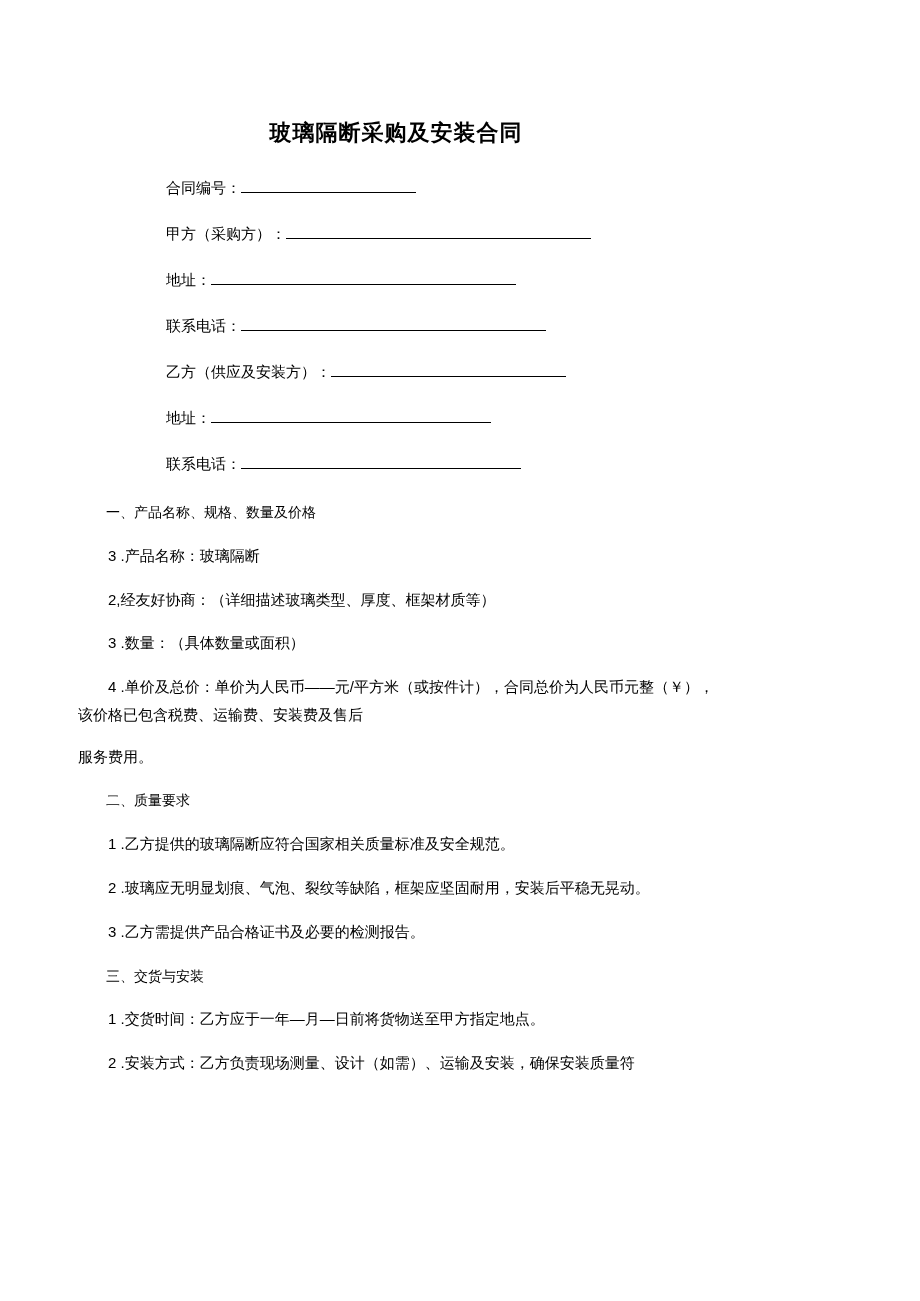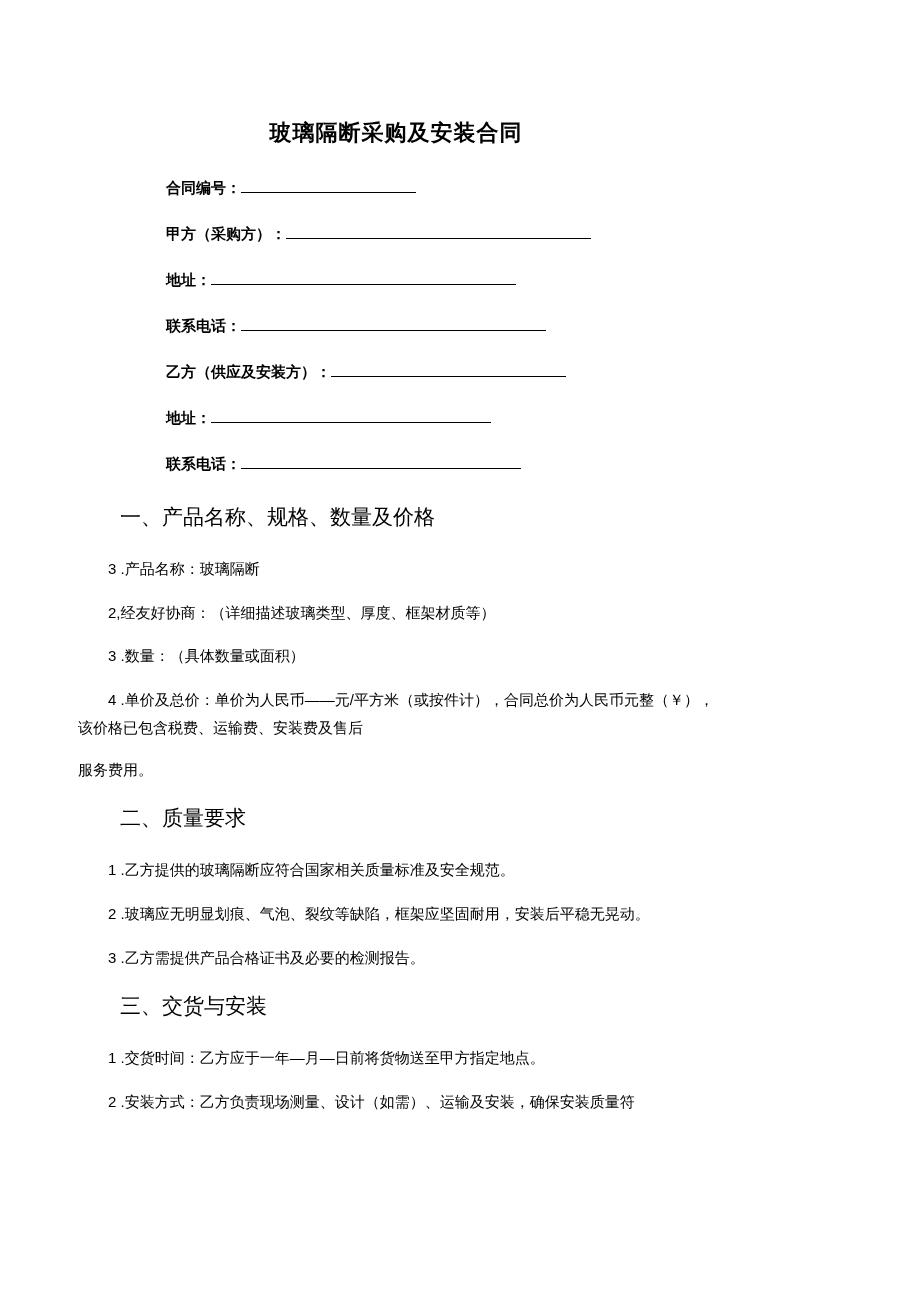--- a/index.html
+++ b/index.html
@@ -33,21 +33,21 @@
   }
   .field-line {
     font-size: 15px;
     line-height: 1.2;
     margin: 0 0 27px 0;
     padding-left: 88px;
     white-space: nowrap;
     font-family: "Liberation Sans", "DejaVu Sans", sans-serif;
   }
   .field-label {
-    font-weight: bold;
+    font-weight: normal;
   }
   .blank {
     display: inline-block;
     border-bottom: 1px solid #000;
     vertical-align: baseline;
     height: 14px;
   }
   .b-sm { width: 175px; }
   .b-md { width: 235px; }
   .b-lg { width: 280px; }
@@ -61,25 +61,25 @@
     text-align: justify;
     font-family: "Liberation Sans", "DejaVu Sans", sans-serif;
   }
   .para.tight {
     margin-bottom: 14px;
   }
   .para.nohang {
     text-indent: 0;
   }
   .section-head {
-    font-size: 21px;
+    font-size: 14px;
     line-height: 1.85;
     margin: 18px 0 16px 0;
     text-indent: 2em;
-    font-family: Liberation Mono, monospace;
+    font-family: Liberation Sans, sans-serif;
   }
   .intro {
     margin-top: 26px;
     margin-bottom: 22px;
     line-height: 1.9;
   }
 </style>
 </head>
 <body>
 

